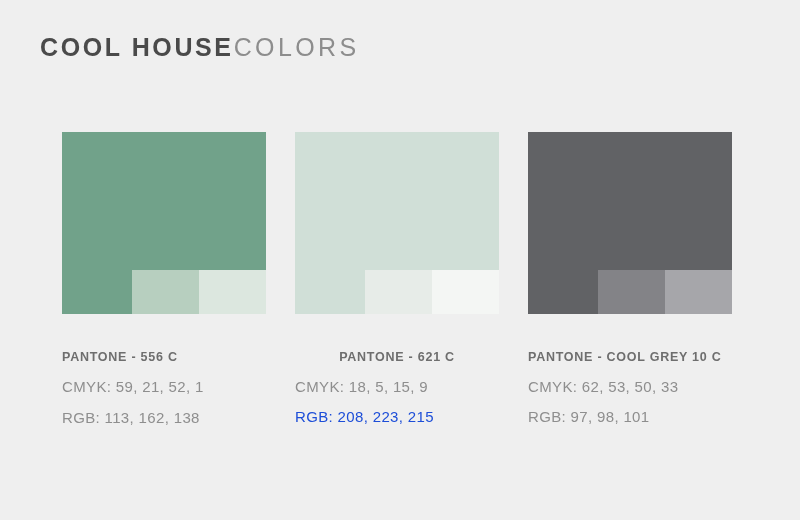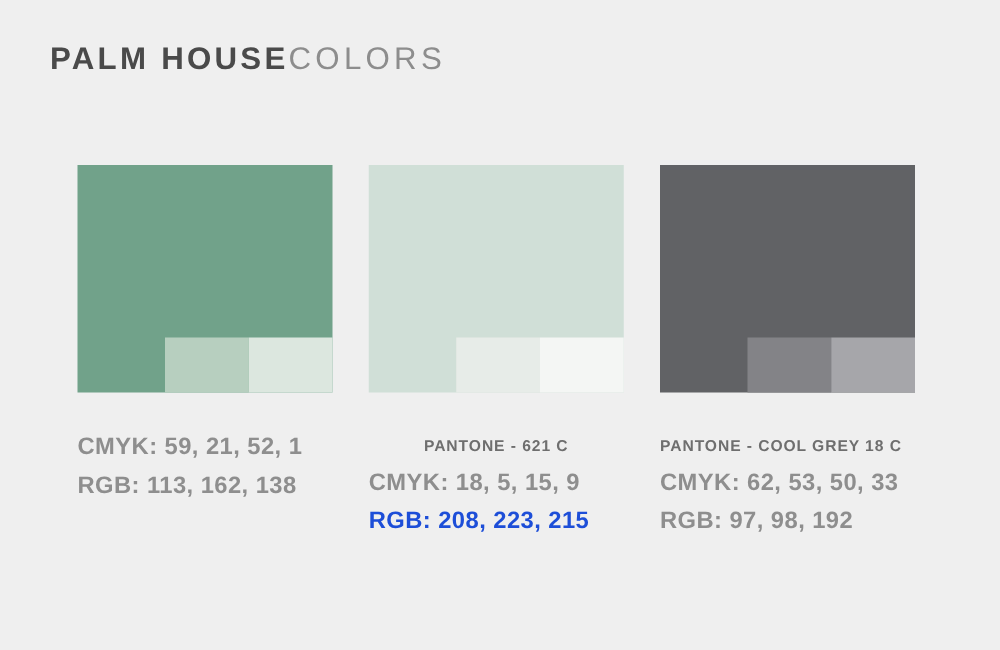--- a/index.html
+++ b/index.html
@@ -77,46 +77,47 @@
   .pantone-name {
     font-size: 12.5px;
     font-weight: bold;
     color: #6e6e6e;
     letter-spacing: 0.75px;
     white-space: nowrap;
     line-height: 14px;
   }
   .spec-line {
     margin-top: 15px;
-    font-size: 19px;
-    font-weight: bold;
+    font-size: 15px;
+    font-weight: normal;
     color: #8e8e8e;
     letter-spacing: 0.35px;
     white-space: nowrap;
     line-height: 15px;
   }
 </style>
 </head>
 <body style="background: rgb(239, 239, 239);">
 
 <div class="title">
-  <span class="title-bold" style="color: rgb(74, 74, 74);">PALM HOUSE</span><span class="title-light" style="color: rgb(141, 141, 141); text-align: right;">COLORS</span>
+  <span class="title-bold" style="color: rgb(74, 74, 74);">COOL HOUSE</span><span class="title-light" style="color: rgb(141, 141, 141); text-align: right;">COLORS</span>
 </div>
 
 <div class="palette">
 
   <div class="swatch-col">
     <div class="swatch">
       <div class="swatch-main" style="background: rgb(113, 162, 138);"></div>
       <div class="tints">
         <div class="tint" style="background: rgb(183, 207, 191);"></div>
         <div class="tint" style="background: rgb(220, 231, 223);"></div>
       </div>
     </div>
     <div class="caption">
+      <div class="pantone-name" style="color: rgb(110, 110, 110);">PANTONE - 556 C</div>
       <div class="spec-line" style="color: rgb(142, 142, 142);">CMYK: 59, 21, 52, 1</div>
       <div class="spec-line" style="color: rgb(142, 142, 142); margin-top: 16px;">RGB: 113, 162, 138</div>
     </div>
   </div>
 
   <div class="swatch-col">
     <div class="swatch">
       <div class="swatch-main" style="background: rgb(208, 223, 215);"></div>
       <div class="tints">
         <div class="tint" style="background: rgb(231, 236, 232);"></div>
@@ -132,19 +133,19 @@
 
   <div class="swatch-col">
     <div class="swatch">
       <div class="swatch-main" style="background: rgb(97, 98, 101);"></div>
       <div class="tints">
         <div class="tint" style="background: rgb(131, 131, 135);"></div>
         <div class="tint" style="background: rgb(166, 166, 170);"></div>
       </div>
     </div>
     <div class="caption">
-      <div class="pantone-name" style="color: rgb(110, 110, 110);">PANTONE - COOL GREY 18 C</div>
+      <div class="pantone-name" style="color: rgb(110, 110, 110);">PANTONE - COOL GREY 10 C</div>
       <div class="spec-line" style="color: rgb(142, 142, 142);">CMYK: 62, 53, 50, 33</div>
-      <div class="spec-line" style="color: rgb(142, 142, 142);">RGB: 97, 98, 192</div>
+      <div class="spec-line" style="color: rgb(142, 142, 142);">RGB: 97, 98, 101</div>
     </div>
   </div>
 
 </div>
 
 </body></html>

